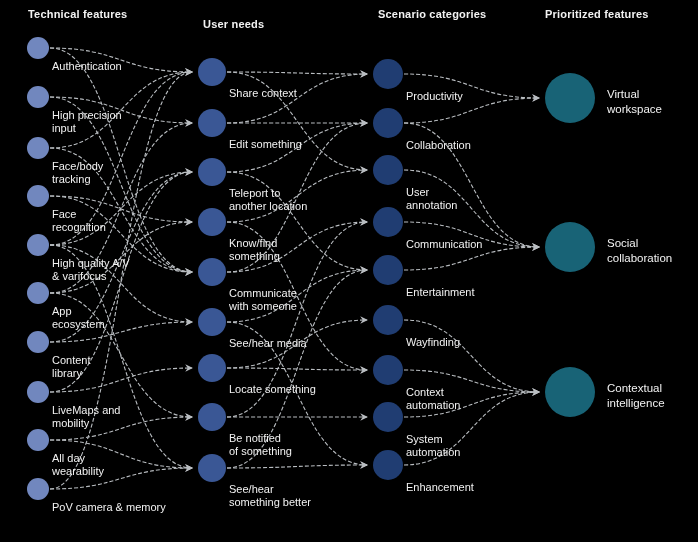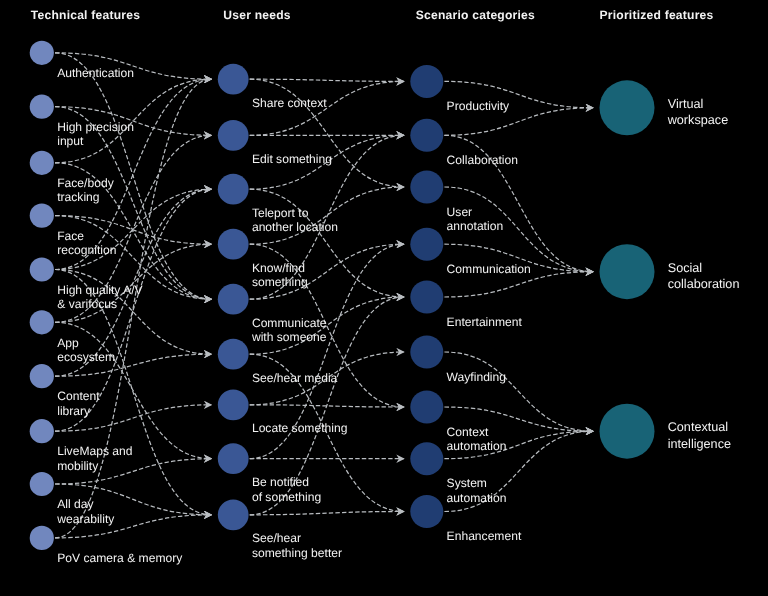--- a/index.html
+++ b/index.html
@@ -25,21 +25,21 @@
     fill:#f2f2f2;
     font-size:11px;
   }
   svg text.big-label{font-size:11.5px;}
 </style>
 </head>
 <body>
 
 <div class="stage">
   <div class="col-header" style="left: 28px;">Technical features</div>
-  <div class="col-header" style="left: 203px;">User needs</div>
+  <div class="col-header" style="left: 203px; margin-top: 10px;">User needs</div>
   <div class="col-header" style="left: 378px;">Scenario categories</div>
   <div class="col-header" style="left: 545px;">Prioritized features</div>
 
   <svg width="698" height="542" viewBox="0 0 698 542">
       <defs>
         <marker id="arrow" viewBox="0 0 8 8" refX="7" refY="4" markerWidth="7" markerHeight="7" orient="auto-start-reverse">
           <path d="M0,0 L8,4 L0,8 L2.5,4 Z" fill="#b9bdc1"></path>
         </marker>
       </defs>
       <g>

